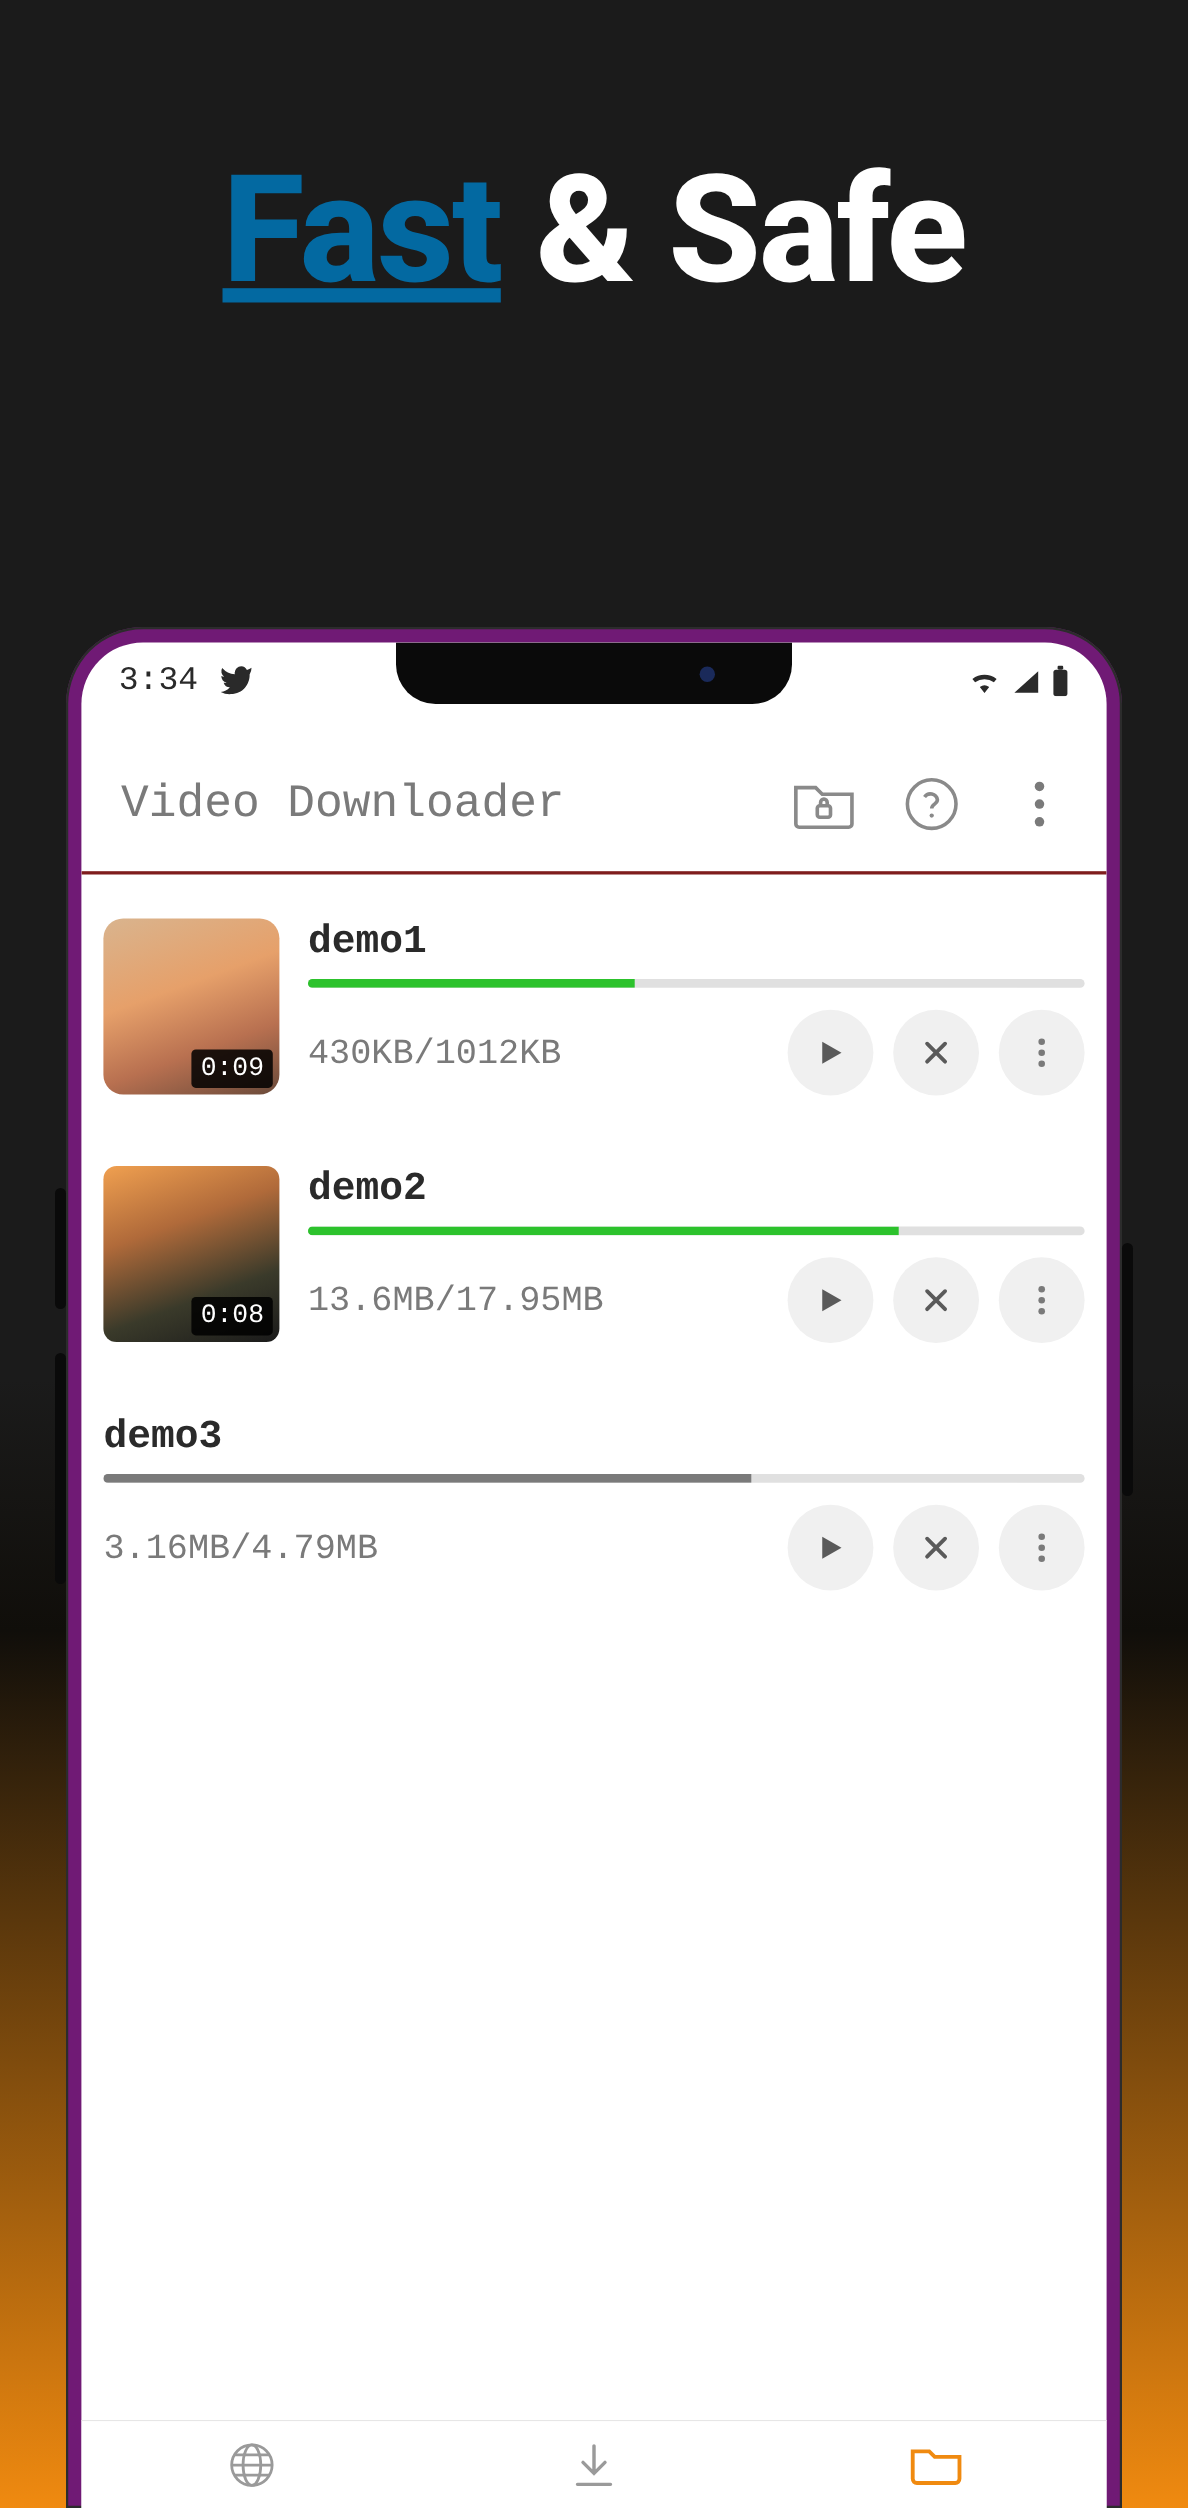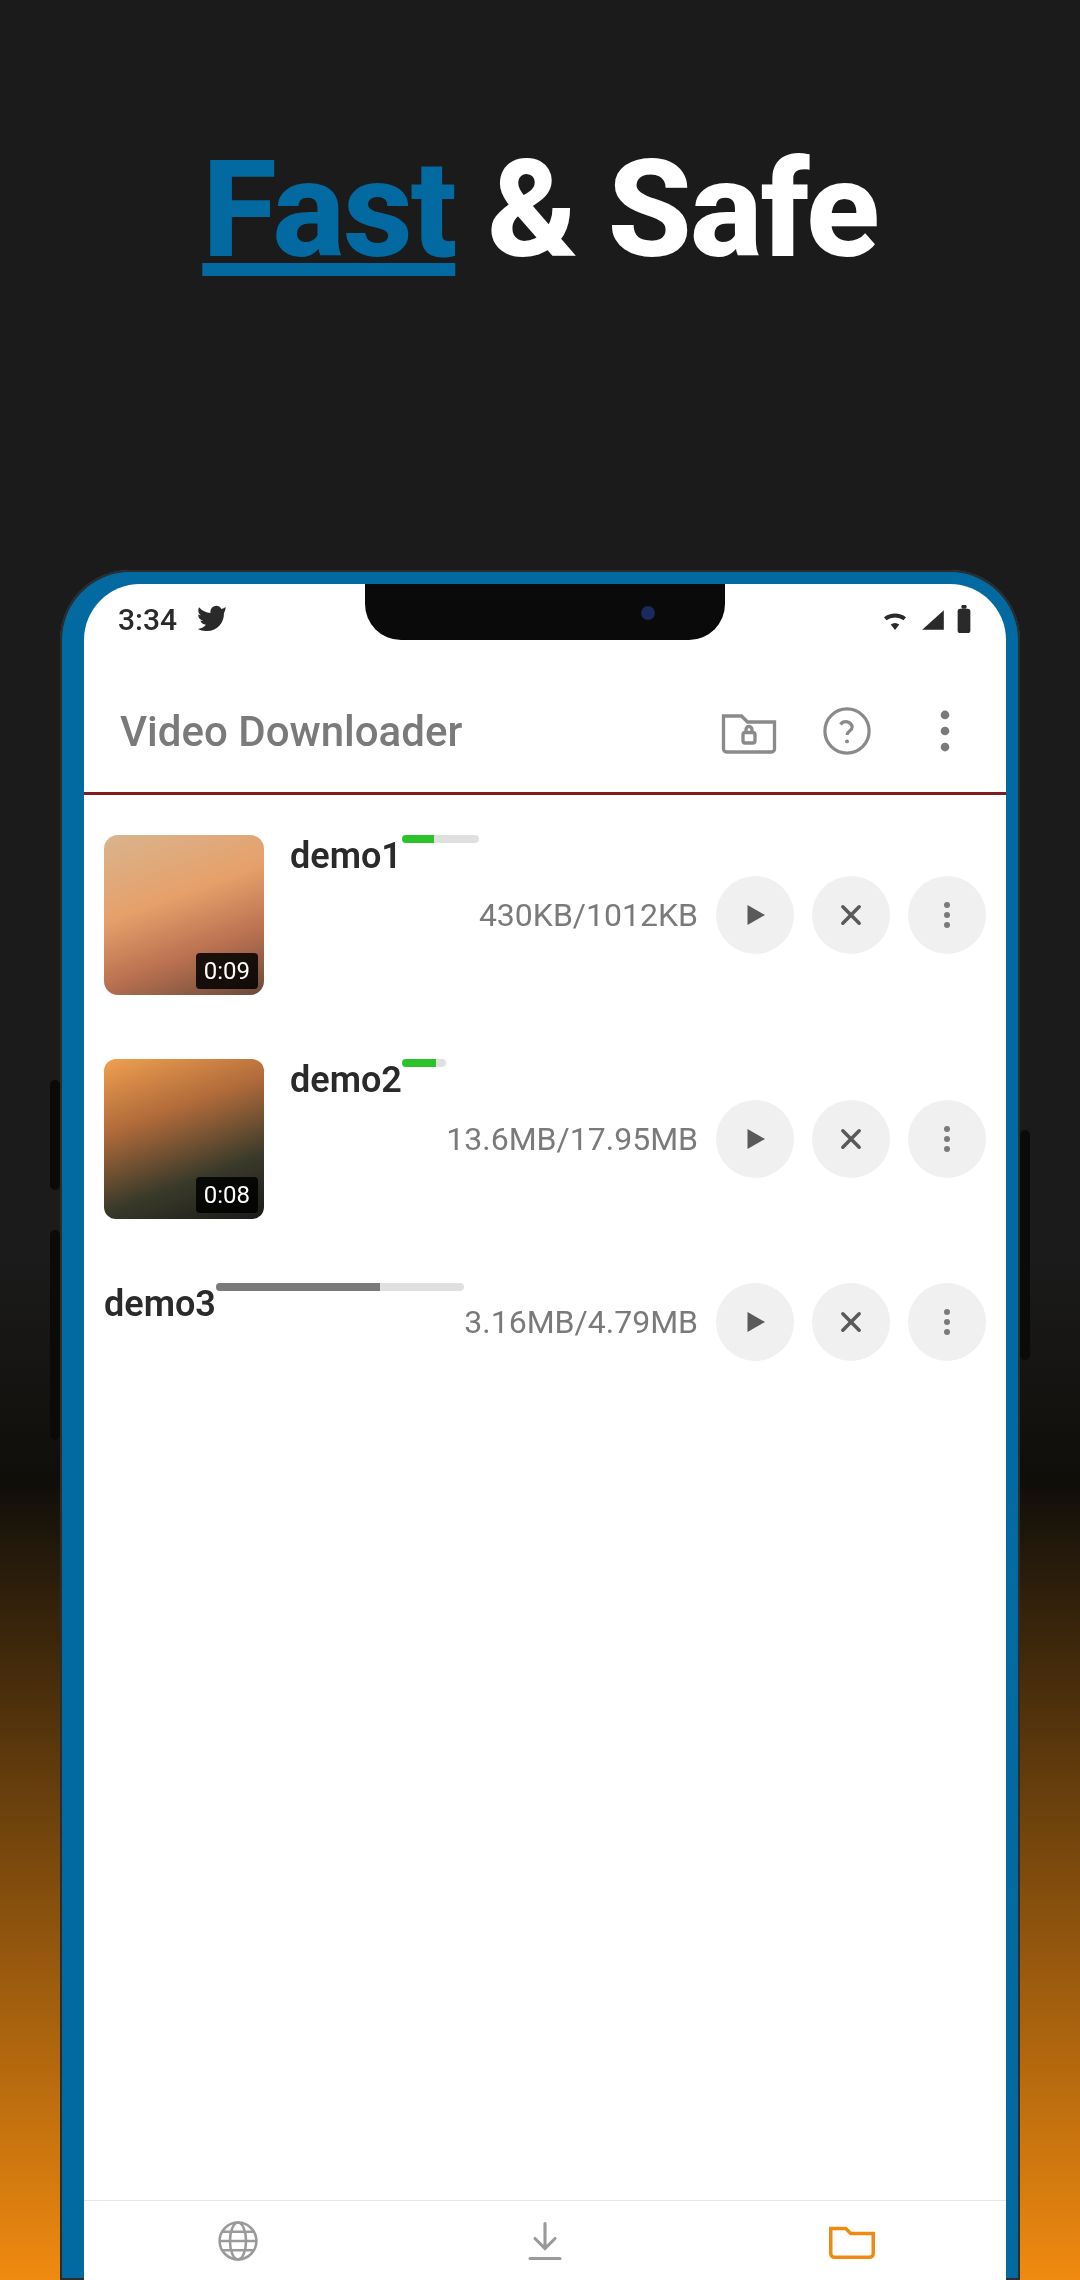--- a/index.html
+++ b/index.html
@@ -17,23 +17,24 @@
   .headline .orange { color: #0369a1; text-decoration: underline; }
   .headline .white { color: #ffffff; }
   .phone-wrap {
     position: absolute;
     left: 50%;
     transform: translateX(-50%);
     top: 570px;
     width: 960px;
     height: 1710px;
     border-radius: 70px 70px 0 0;
-    background: #0369a1;
-    padding: 14px 14px 0 24px;
+    background: #701a75;
+    padding: 14px 14px 0 14px;
     box-shadow: 0 0 0 2px #2c2c2c inset;
+    font-family: Liberation Mono, monospace;
   }
   .phone-inner {
     width: 100%;
     height: 100%;
     background: #ffffff;
     border-radius: 56px 56px 0 0;
     position: relative;
     overflow: hidden;
   }
   .phone-side-btn { position:absolute; background:#0a0a0a; border-radius:6px; }
@@ -75,29 +76,29 @@
   .dl-item {
     display: flex;
     gap: 26px;
     padding: 40px 0 24px 0;
   }
   .thumb {
     width: 160px; height: 160px; border-radius: 14px;
     position: relative; flex-shrink: 0;
     background-size: cover; background-position: center;
   }
-  .thumb-1 { background: linear-gradient(160deg, #d9b48e 0%, #e6a06a 40%, #b87050 70%, #6a4a3a 100%); }
+  .thumb-1 { background: linear-gradient(160deg, #d9b48e 0%, #e6a06a 40%, #b87050 70%, #6a4a3a 100%); border-radius: 18px; }
   .thumb-2 { background: linear-gradient(160deg, #f0a050 0%, #b06a3a 35%, #3a3a2a 70%, #1a1a1a 100%); border-radius: 12px; }
   .thumb-3 { background: linear-gradient(160deg, #2a506a 0%, #dde6e8 40%, #cbd3d6 70%, #4a4a4a 100%); }
   .thumb .dur {
     position: absolute; bottom: 6px; right: 6px;
     background: rgba(0,0,0,0.85); color:#fff;
     font-size: 24px; padding: 4px 8px; border-radius: 4px;
   }
-  .dl-body { flex: 1; display: flex; flex-direction: row; }
+  .dl-body { flex: 1; display: flex; flex-direction: column; }
   .dl-title { color: #2a2a2a; font-size: 36px; font-weight: 600; margin-bottom: 14px; }
   .progress { width: 100%; height: 8px; background: #e0e0e0; border-radius: 4px; overflow: hidden; margin-bottom: 20px; }
   .progress .bar { height:100%; background:#2cc22c; }
   .progress.grey .bar { background:#7a7a7a; }
   .dl-row { display:flex; align-items:center; gap: 18px; }
   .dl-status { flex:1; color:#7a7a7a; font-size: 32px; }
   .round-btn {
     width: 78px; height: 78px; border-radius: 50%;
     background: #f0f0f0; display:flex; align-items:center; justify-content:center;
     color:#5a5a5a;

